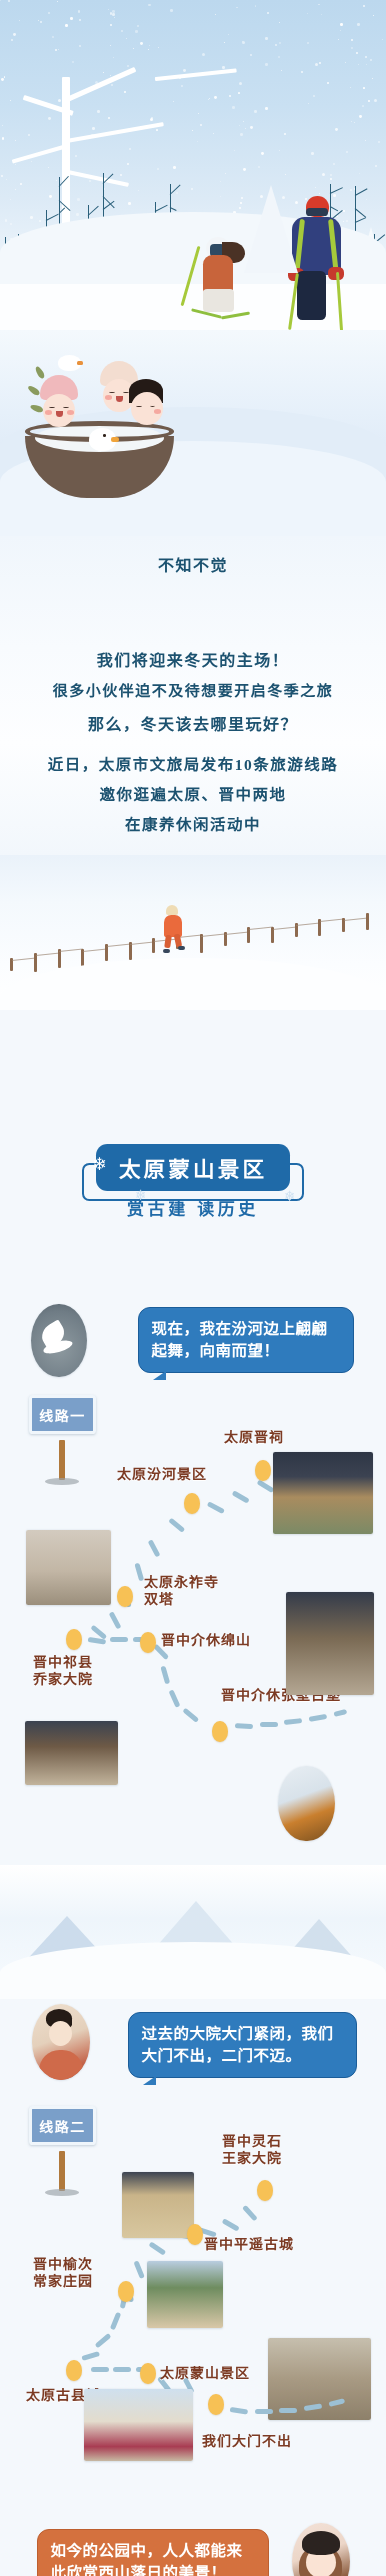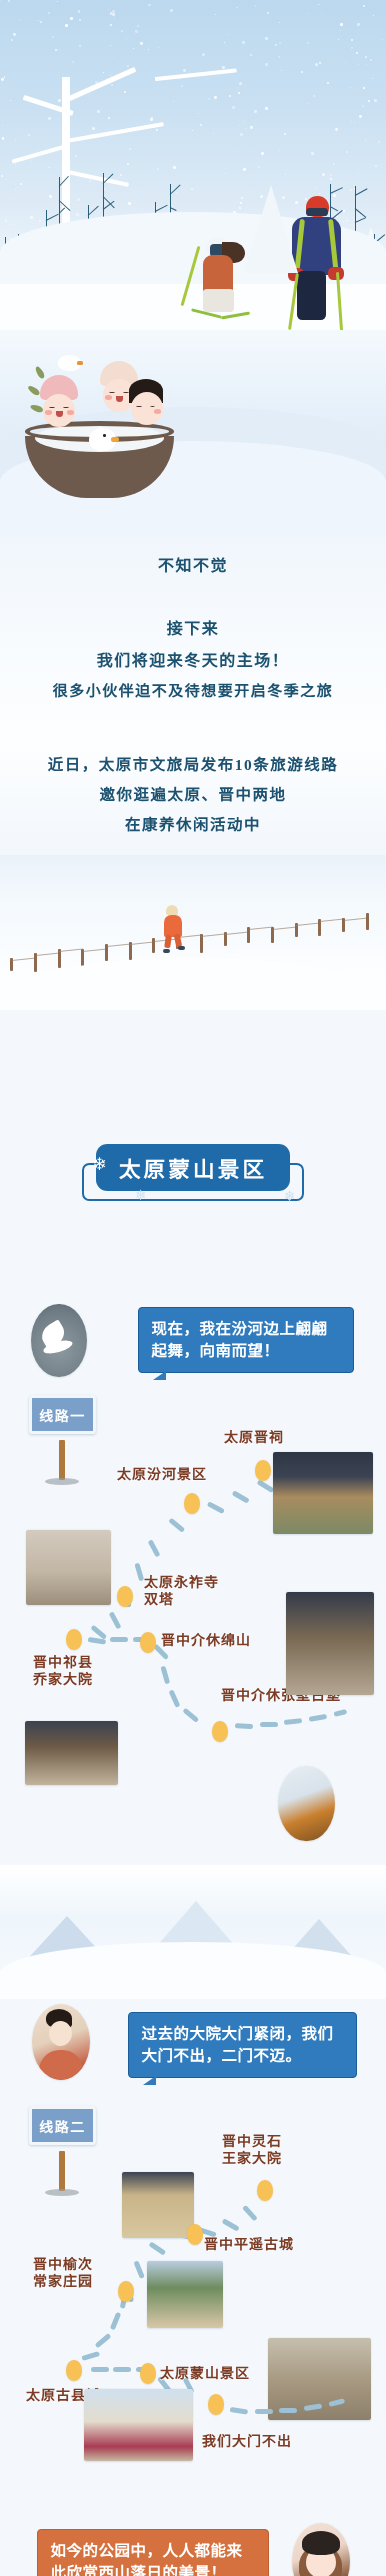--- a/index.html
+++ b/index.html
@@ -116,21 +116,21 @@
   .ph-pagoda { background:linear-gradient(180deg,#d3cbbf 0%,#c2b6a5 55%,#9b8f7c 100%); }
   .ph-temple { background:linear-gradient(180deg,#2e3645 0%,#3c4352 30%,#a98c5f 55%,#7b8a66 100%); }
   .ph-gate   { background:linear-gradient(180deg,#3a4250 0%,#6e5a46 40%,#c2b49c 100%); }
   .ph-tower  { background:linear-gradient(180deg,#333b4a 0%,#7a6a54 45%,#b3a governance 100%); }
   .ph-wall   { background:linear-gradient(180deg,#3c4452 0%,#c9b489 35%,#d8c79f 100%); }
   .ph-garden { background:linear-gradient(180deg,#b9cde0 0%,#6e8c5f 40%,#d9c8a8 100%); }
   .ph-buddha { background:linear-gradient(180deg,#c6bfae 0%,#a89a83 50%,#8d806a 100%); }
   .ph-lake   { background:linear-gradient(180deg,#cfe0ee 0%,#e3dccd 45%,#a83c52 80%,#c7b9a3 100%); }
 
   
-  .bubble { position:absolute; border-radius:4px; padding:10.3px 12.4px; color:#fff;
+  .bubble { position:absolute; border-radius:12px; padding:10.3px 12.4px; color:#fff;
             font-size:15.5px; line-height:1.4; font-weight:600; letter-spacing:0.5px; }
   .bubble.blue { background:#2f7bbd; border:1.5px solid #1b5d99; }
   .bubble.orange { background:#d4713e; border:1.5px solid #bd5f2f; }
   .bubble::after { content:''; position:absolute; bottom:-8.2px; width:0; height:0;
                    border-top:9.3px solid transparent; }
   .bubble.blue::after { left:14.4px; border-right:13.4px solid #2f7bbd; }
   .bubble.orange::after { right:14.4px; border-left:13.4px solid #d4713e; }
 
   .avatar { position:absolute; border-radius:50%; overflow:hidden;
             box-shadow:0 0.5px 2.1px rgba(70,95,120,.2); }
@@ -640,23 +640,23 @@
       <div class="kid-cheek" style="left:25px;top:30px;"></div>
     </div>
 
     <div class="duck" style="left:89px;top:98px;"></div>
     <div class="duck-beak" style="left:111px;top:107px;"></div>
     <div class="duck-eye" style="left:103px;top:104px;"></div>
   </div>
 
   <div class="sec" id="poem">
     <div class="poem-line" style="position:absolute;left:0;width:386px;top:15.5px;font-size:16px;">不知不觉</div>
-    <div class="poem-line" style="position:absolute;left:0;width:386px;top:79px;font-size:16px;">接下来</div>
     <div class="poem-line" style="position:absolute;left:0;width:386px;top:111px;font-size:16px;">我们将迎来冬天的主场！</div>
     <div class="poem-line" style="position:absolute;left:0;width:386px;top:143px;font-size:15px;">很多小伙伴迫不及待想要开启冬季之旅</div>
+    <div class="poem-line" style="position:absolute;left:0;width:386px;top:175px;font-size:16px;">那么，冬天该去哪里玩好？</div>
 
     <div class="poem-line" style="position:absolute;left:0;width:386px;top:216px;font-size:15.5px;">近日，太原市文旅局发布10条旅游线路</div>
     <div class="poem-line" style="position:absolute;left:0;width:386px;top:246px;font-size:15.5px;">邀你逛遍太原、晋中两地</div>
     <div class="poem-line" style="position:absolute;left:0;width:386px;top:276px;font-size:15.5px;">在康养休闲活动中</div>
   </div>
 
   <div class="sec" id="path">
     <div id="fence-a">
         <div class="fencepost" style="left:10.3px;top:103px;height:13.4px;"></div>
         <div class="fencewire" style="left:12px;top:105px;width:24px;transform:rotate(-6deg);"></div>
@@ -699,20 +699,21 @@
     <div class="snowfield" style="top:103px;height:103px;background:#fdfeff;"></div>
   </div>
 
   <div class="banner-wrap" style="top:1144px;">
     <div class="bracket" style="width:386px;height:72px;">
       <div class="bkt-box"></div>
       <div class="pill">太原蒙山景区</div>
       <span class="snowflake" style="left:92px;top:10.3px;font-size:17.5px;">❄</span>
       <span class="snowflake lt" style="left:135px;top:43px;font-size:14px;">❄</span>
       <span class="snowflake lt" style="left:284px;top:44px;font-size:14px;">❄</span>
+      <div class="subttl">赏古建 读历史</div>
     </div>
   </div>
 
   <div class="avatar av-egret" style="left:31px;top:1304px;width:56px;height:73px;border-radius:28px/37px;">
     <div class="egret-body" style="left:12.4px;top:38px;"></div>
     <div class="egret-wing" style="left:10.3px;top:19.6px;"></div>
   </div>
   <div class="bubble blue" style="left:138px;top:1307px;width:216px;">现在，我在汾河边上翩翩起舞，向南而望！</div>
 
   <div class="routebox" style="top:1391px;height:355px;">

